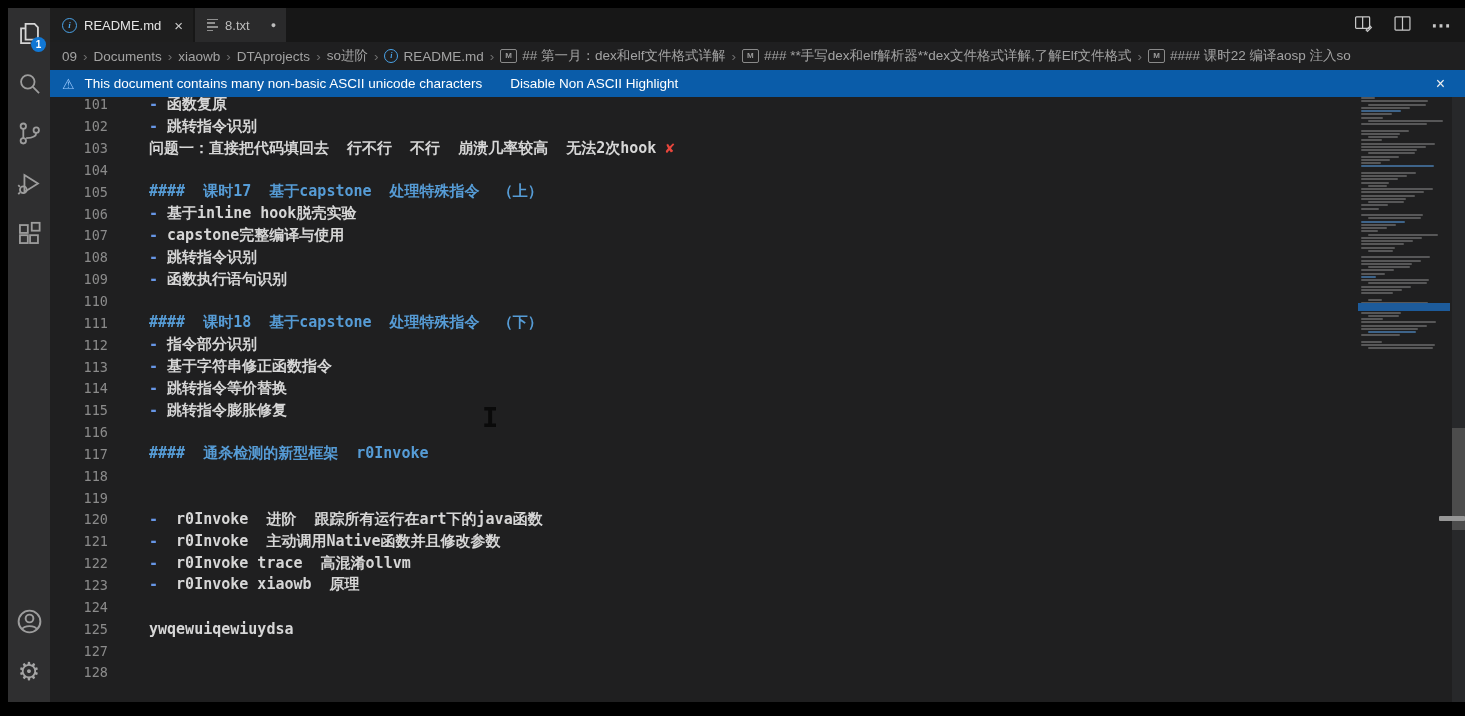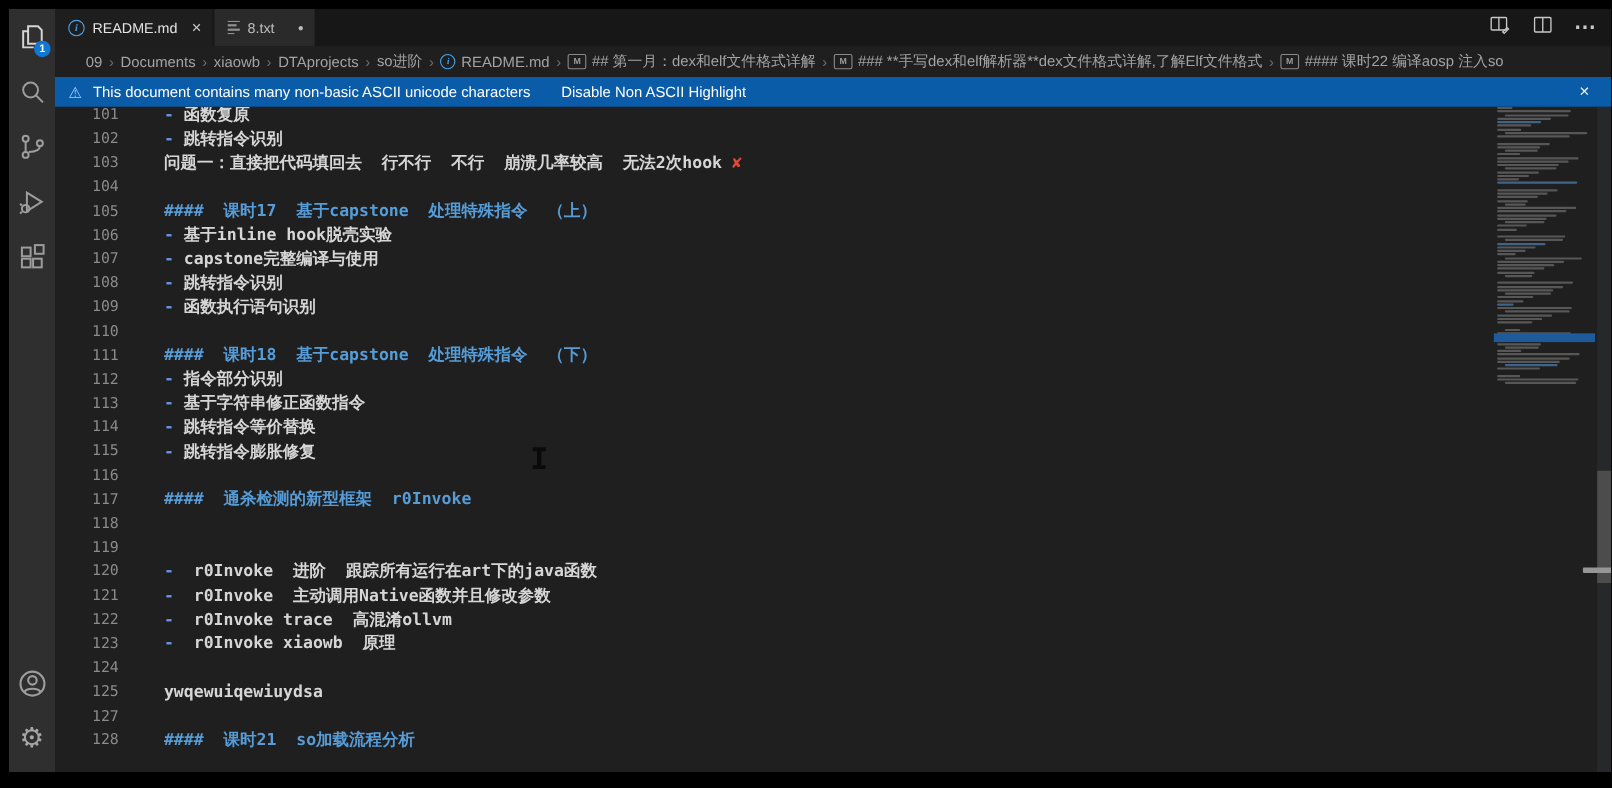--- a/index.html
+++ b/index.html
@@ -31,21 +31,21 @@
   .filelines i:nth-child(1){width:11px;}.filelines i:nth-child(2){width:8px;}
   .filelines i:nth-child(3){width:11px;}.filelines i:nth-child(4){width:6px;}
 
   
   .ed-actions{position:absolute;right:14px;top:4px;height:26px;display:flex;align-items:center;gap:18px;z-index:5;}
   .ed-actions svg{stroke:#c8c8c8;fill:none;stroke-width:1.4;}
   .more-glyph{color:#c8c8c8;font-size:20px;font-weight:700;line-height:10px;cursor:pointer;}
 
   
   .breadcrumb{position:absolute;left:42px;top:34px;right:0;height:28px;background:#1f1f20;display:flex;align-items:center;
-              padding-left:28px;font-size:13.5px;color:#a3a3a3;white-space:nowrap;overflow:hidden;}
+              padding-left:12px;font-size:13.5px;color:#a3a3a3;white-space:nowrap;overflow:hidden;}
   .crumb{display:inline-flex;align-items:center;gap:5px;cursor:pointer;flex:none;}
   .bc-sep{color:#6f6f6f;margin:0 6px;flex:none;}
   .bc-info{display:inline-block;width:12px;height:12px;border:1.3px solid #4aa3e8;border-radius:50%;color:#4aa3e8;
            font-size:8px;line-height:12px;text-align:center;font-style:italic;font-weight:700;font-family:"Liberation Serif",serif;}
   .bc-md{display:inline-block;min-width:15px;height:12px;border:1.2px solid #8a8a8a;border-radius:2px;color:#9a9a9a;
          font-size:8px;line-height:12px;text-align:center;font-weight:700;}
 
   
   .banner{position:absolute;left:42px;top:62px;right:0;height:27px;background:#0a5ca9;display:flex;align-items:center;
           padding:0 12px;font-size:13.5px;color:#fff;z-index:4;}
@@ -245,21 +245,21 @@
           <div class="crow"><span class="ln">117</span><span class="ct"><span class="sg-heading">####  通杀检测的新型框架  r0Invoke</span></span></div>
           <div class="crow"><span class="ln">118</span><span class="ct"></span></div>
           <div class="crow"><span class="ln">119</span></div>
           <div class="crow"><span class="ln">120</span><span class="ct"><span class="sg-bullet">-</span><span class="sg-plain">  r0Invoke  进阶  跟踪所有运行在art下的java函数</span></span></div>
           <div class="crow"><span class="ln">121</span><span class="ct"><span class="sg-bullet">-</span><span class="sg-plain">  r0Invoke  主动调用Native函数并且修改参数</span></span></div>
           <div class="crow"><span class="ln">122</span><span class="ct"><span class="sg-bullet">-</span><span class="sg-plain">  r0Invoke trace  高混淆ollvm</span></span></div>
           <div class="crow"><span class="ln">123</span><span class="ct"><span class="sg-bullet">-</span><span class="sg-plain">  r0Invoke xiaowb  原理</span></span></div>
           <div class="crow"><span class="ln">124</span><span class="ct"></span></div>
           <div class="crow"><span class="ln">125</span><span class="ct"><span class="sg-plain">ywqewuiqewiuydsa</span></span></div>
           <div class="crow"><span class="ln">127</span><span class="ct"></span></div>
-          <div class="crow"><span class="ln">128</span><span class="ct"><span class="sg-heading">####  课时21  so加载流程分析</span></span></div>
+          <div class="crow"><span class="ln">128</span></div>
         </div>
     </div>
 
     <div class="minimap">
         <div class="mm-bar" style="top: 0px; left: 3px; width: 14px;"></div>
         <div class="mm-bar" style="top: 3.25px; left: 3px; width: 67px;"></div>
         <div class="mm-bar" style="top: 6.5px; left: 10px; width: 58px;"></div>
         <div class="mm-bar" style="top: 9.75px; left: 3px; width: 49px;"></div>
         <div class="mm-bar" style="top: 13px; left: 3px; width: 40px; background: rgb(75, 127, 179);"></div>
         <div class="mm-bar" style="top: 16.25px; left: 3px; width: 31px;"></div>

